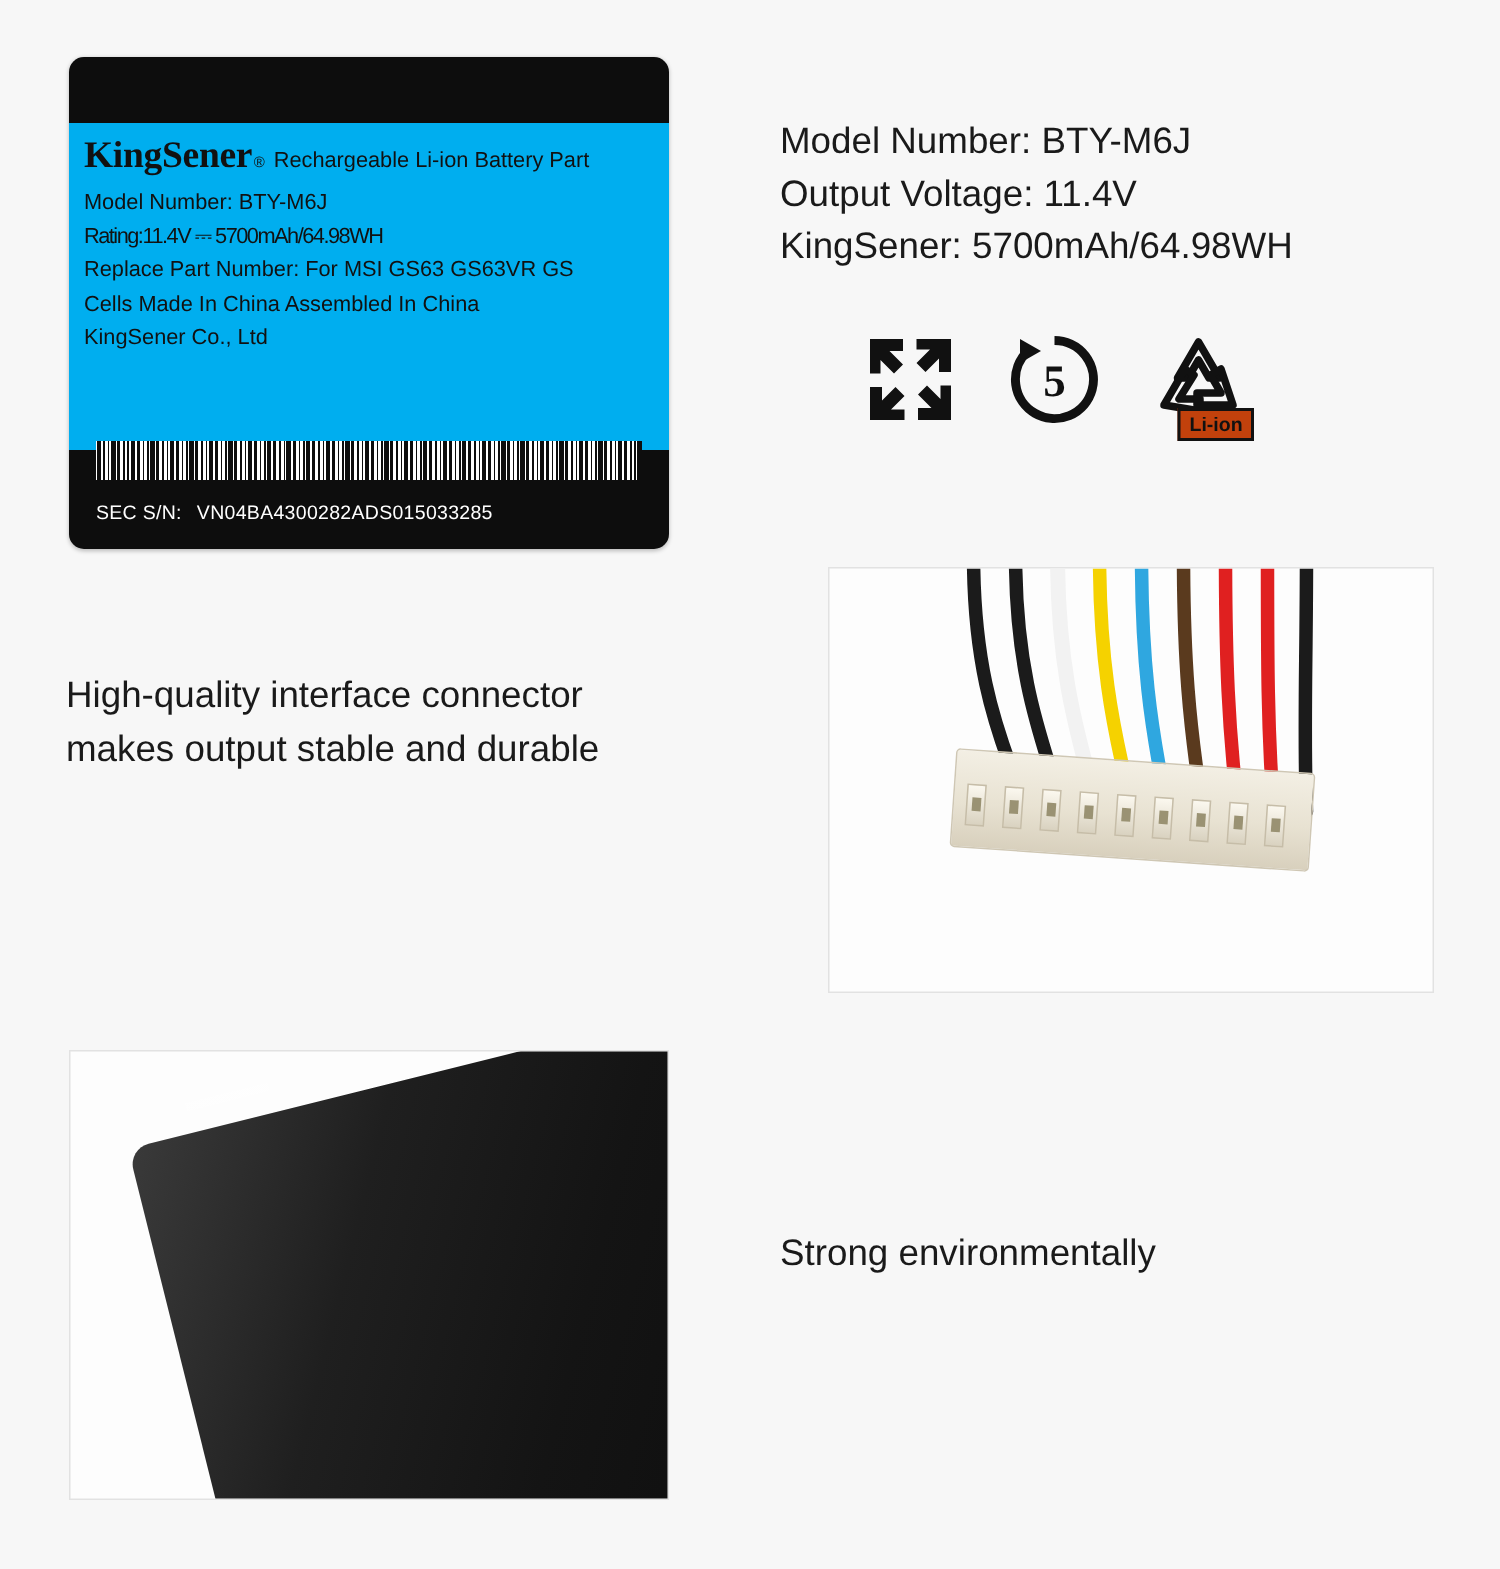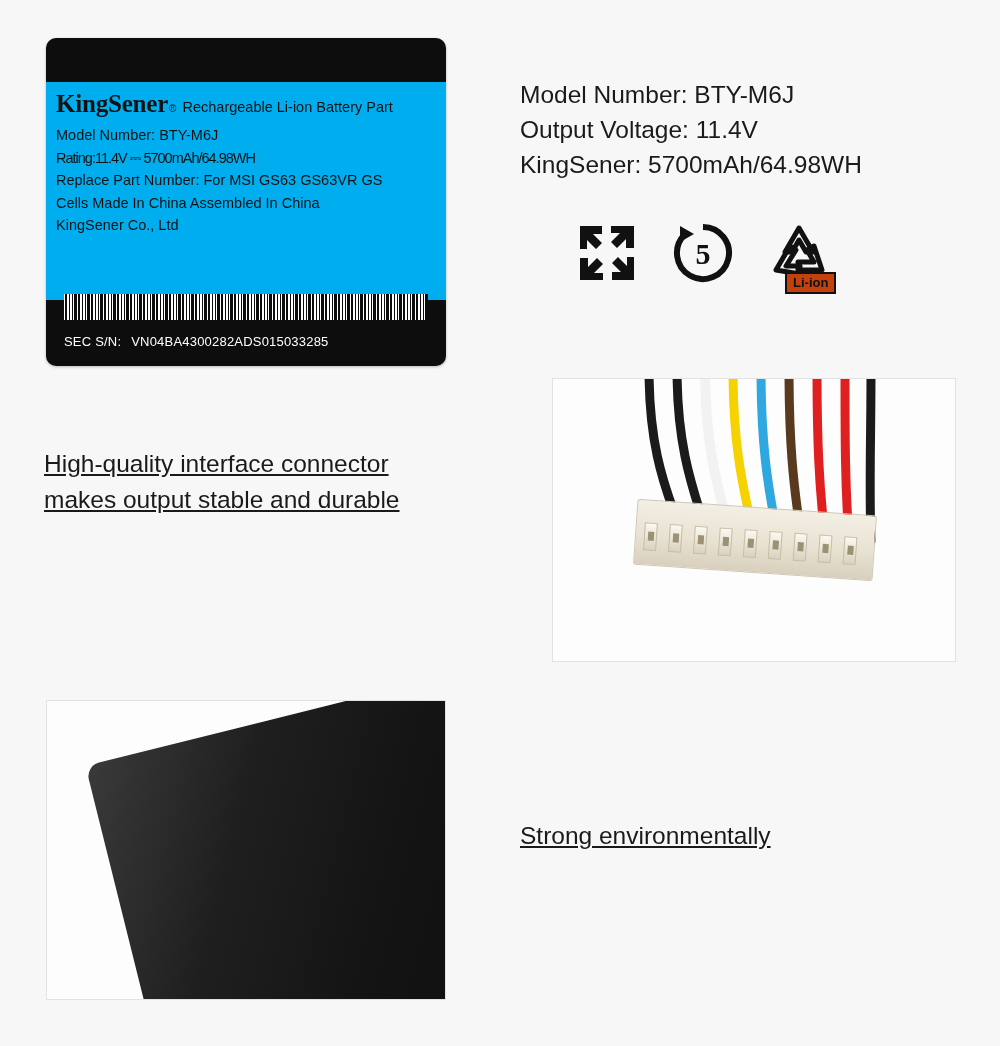--- a/index.html
+++ b/index.html
@@ -103,21 +103,21 @@
     transform: rotate(-14deg);
     border-radius: 14px 0 0 0;
   }
   .shell-edge {
     position: absolute; left: 74px; top: 10px; width: 200px; height: 6px;
     background: linear-gradient(90deg, rgba(255,255,255,0.35), rgba(255,255,255,0));
     transform: rotate(-14deg);
   }
 
   
-  .caption { position: absolute; font-size: 24.5px; color: #1a1a1a; line-height: 1.46; text-decoration: underline; }
+  .caption { position: absolute; font-size: 24.5px; color: #1a1a1a; line-height: 1.46; }
   .caption-connector { left: 44px; top: 446px; width: 480px; }
   .caption-shell { left: 520px; top: 818px; width: 430px; }
 </style>
 </head>
 <body>
 
 <div class="page">
 
   <div class="battery-card">
 

